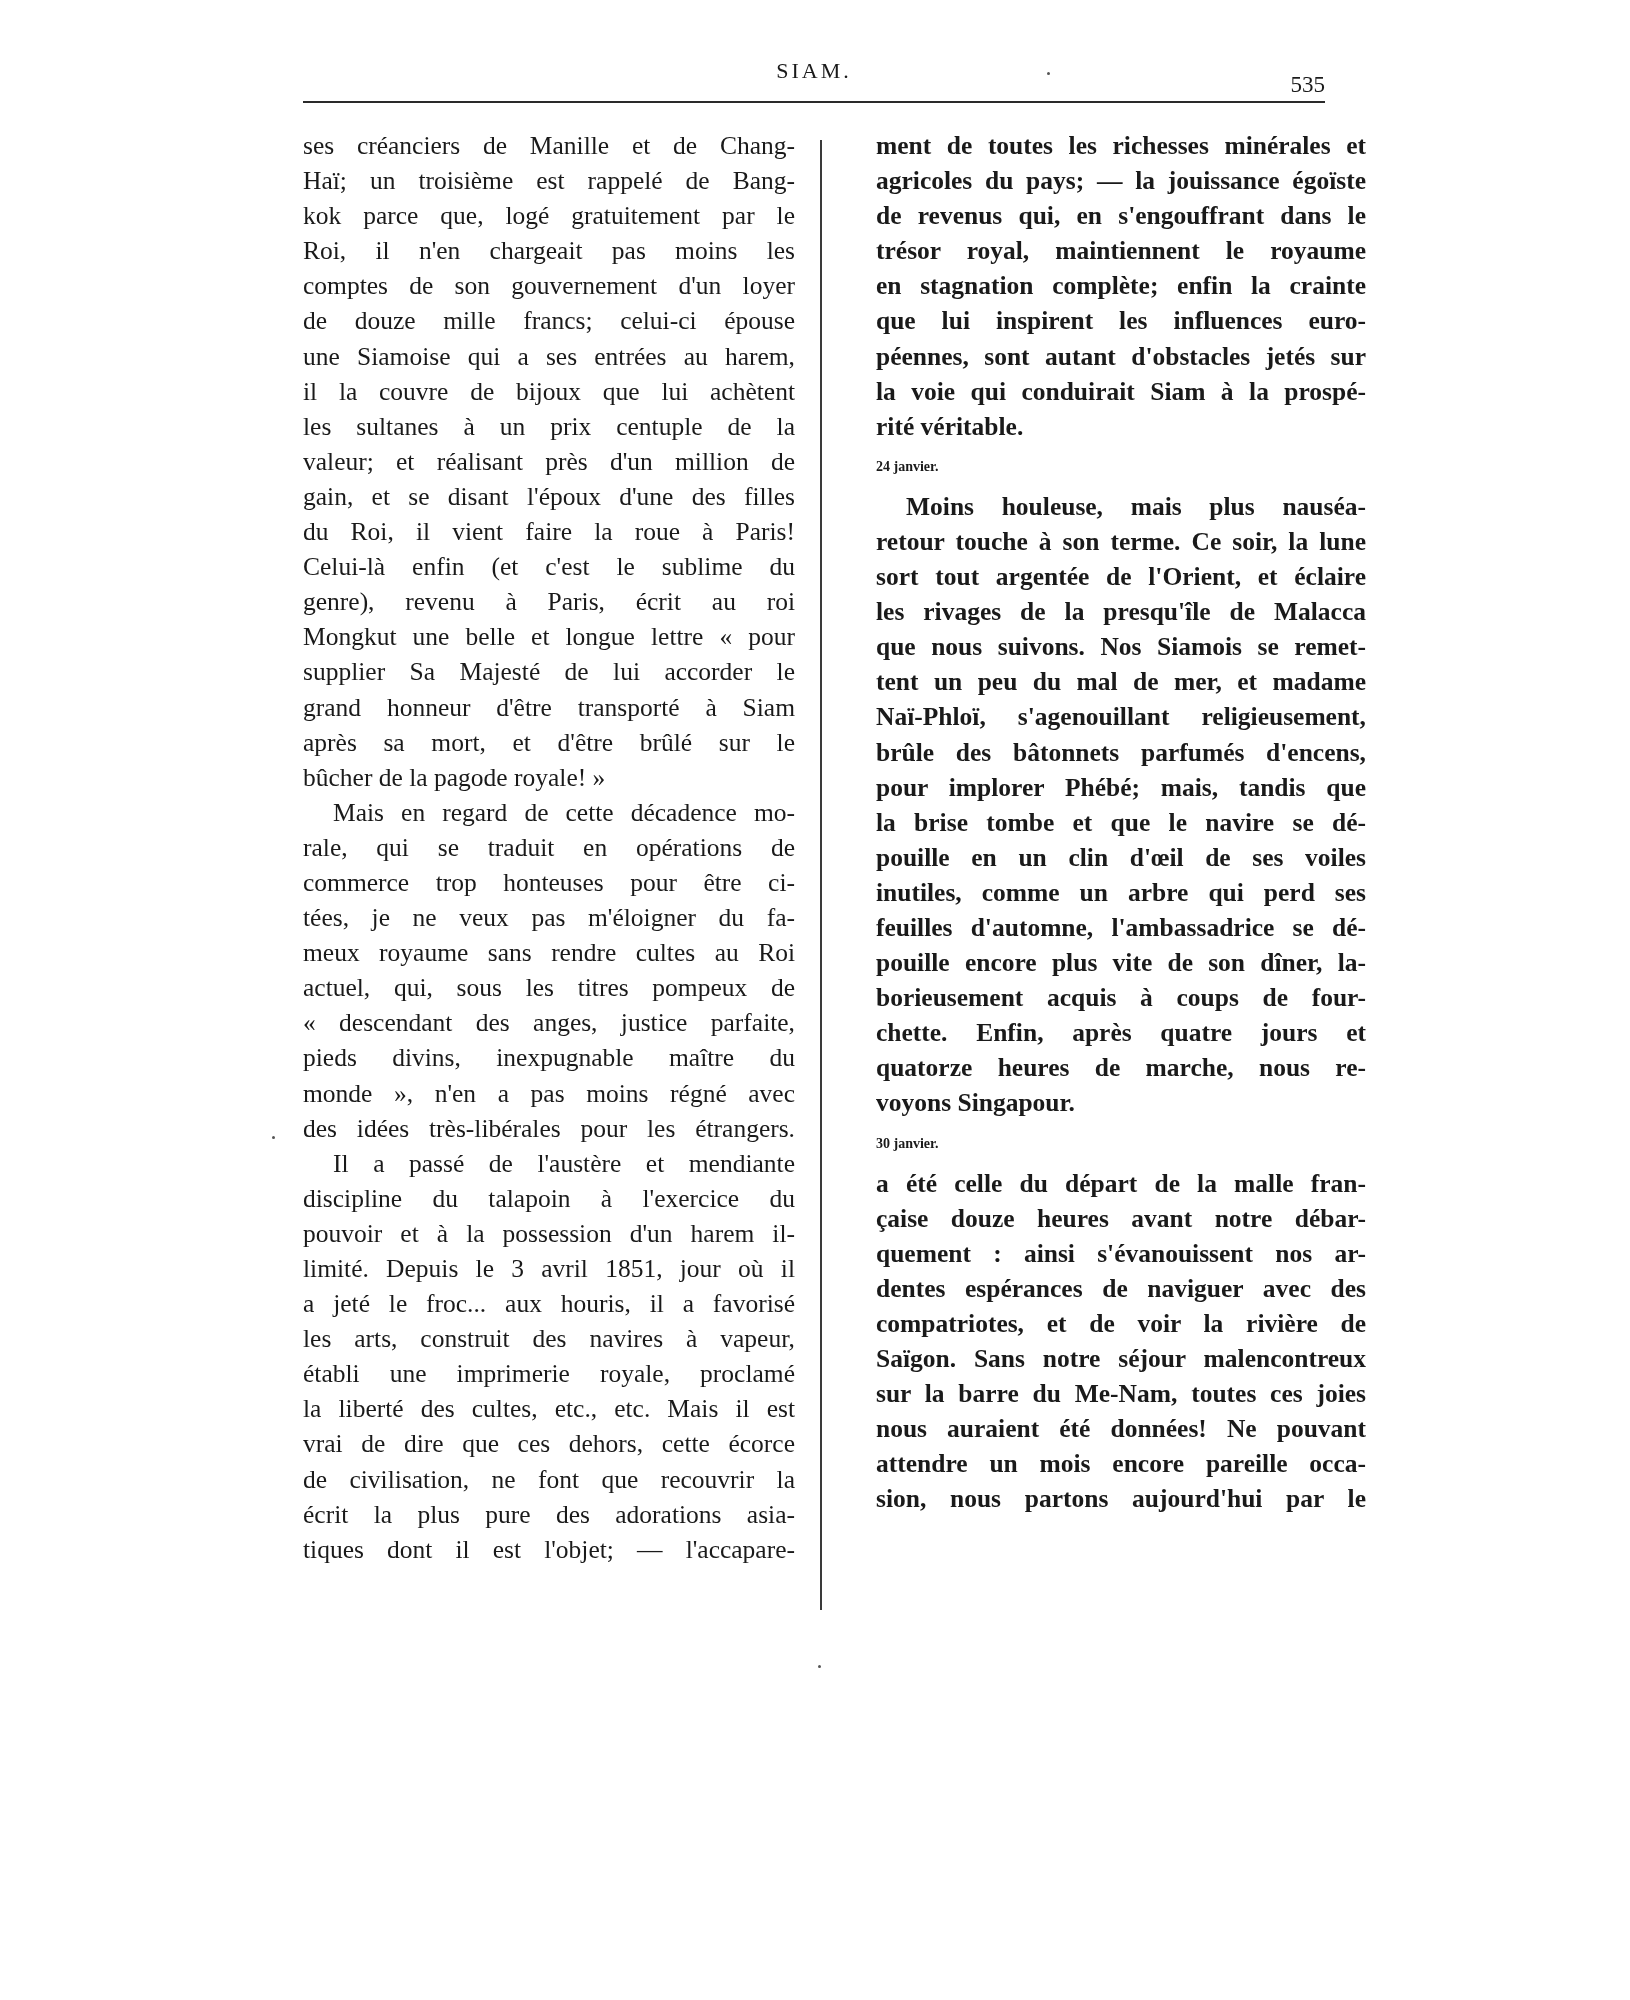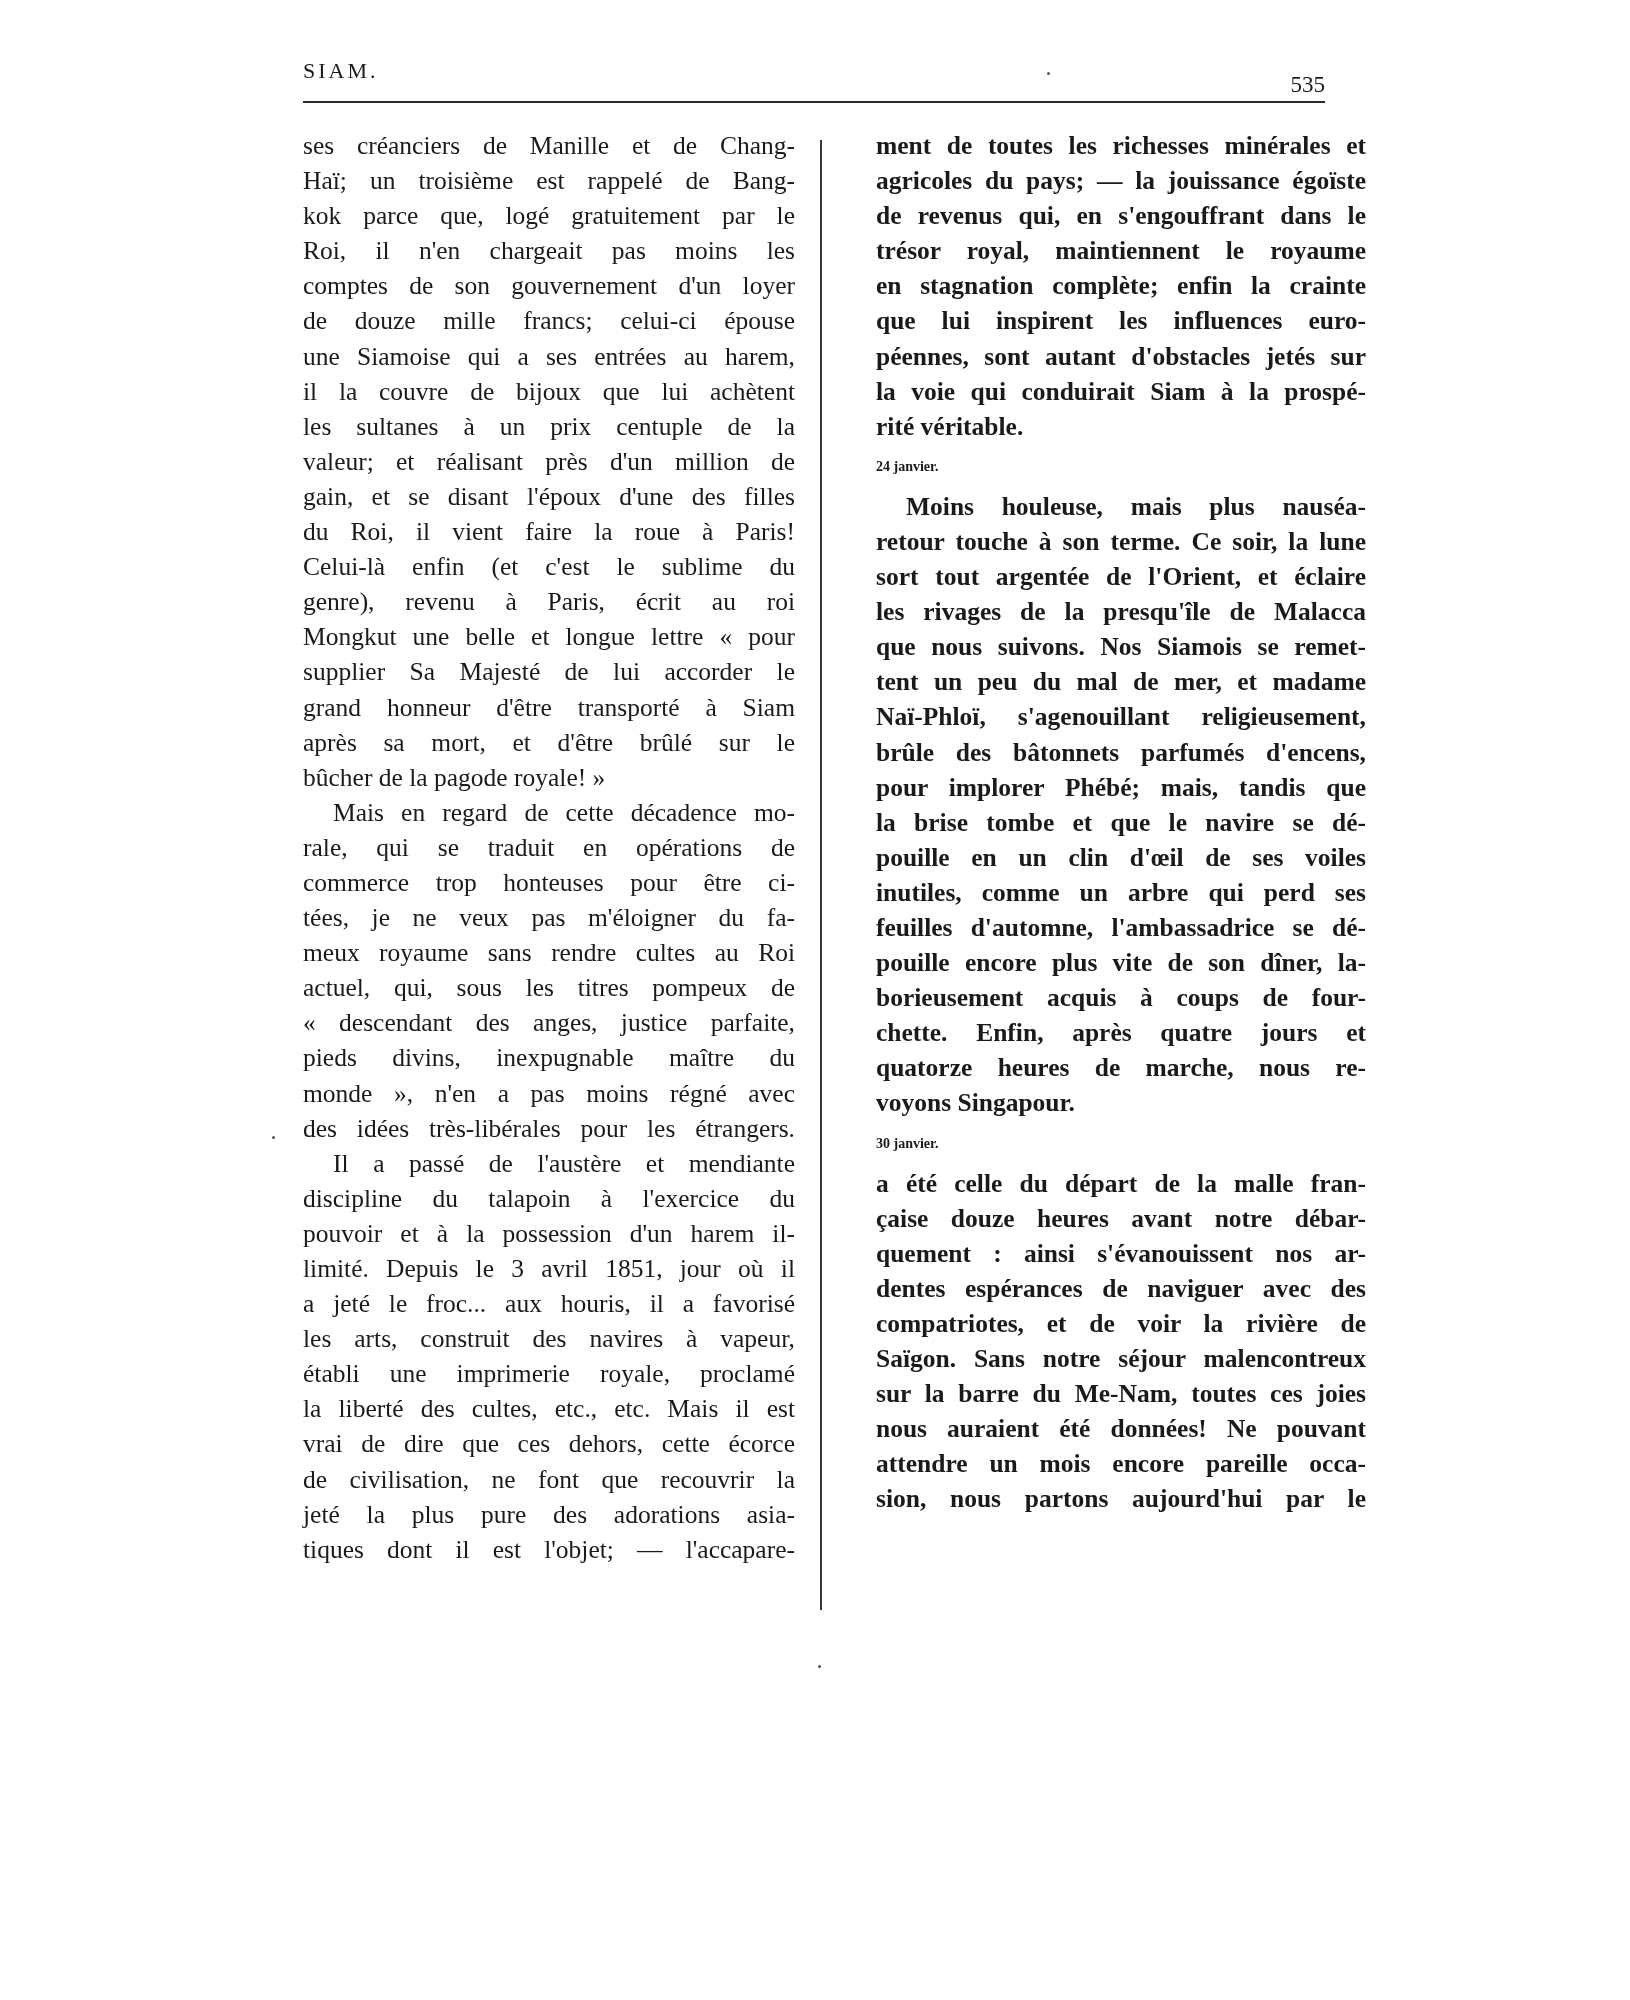--- a/index.html
+++ b/index.html
@@ -1,20 +1,20 @@
 <!DOCTYPE html>
 <html><head>
 <meta charset="utf-8">
 <style>
   html, body { margin: 0; padding: 0; background: #ffffff; }
   body { width: 1630px; height: 2000px; position: relative; overflow: hidden;
          font-family: "Liberation Serif", "DejaVu Serif", serif; color: #1a1a1a; }
   .page { position: absolute; left: 0; top: 0; width: 1630px; height: 2000px; }
   .running-head { position: absolute; top: 52px; left: 303px; width: 1022px; height: 40px; }
-  .running-title { position: absolute; left: 0; width: 100%; text-align: left;
+  .running-title { position: absolute; left: 0; width: 100%; text-align: center;
                    font-size: 22px; letter-spacing: 3px; top: 6px; }
   .page-number { position: absolute; right: 0; top: 20px; font-size: 23px; }
   .head-rule { position: absolute; top: 101px; left: 303px; width: 1022px; height: 2px; background: #2a2a2a; }
   .column { position: absolute; top: 128px; font-size: 25.5px; line-height: 35.1px; }
   .col-left { left: 303px; width: 492px; }
   .col-right { left: 876px; width: 490px; font-weight: bold; }
   .line { display: block; white-space: nowrap; text-align: justify; text-align-last: justify; height: 35.1px; }
   .line.last { text-align-last: left; }
   .line.indent { padding-left: 30px; }
   .dateline { display: block; text-align: left; font-size: 14px; height: 35.1px; line-height: 40px; padding-right: 50px; }
@@ -66,21 +66,21 @@
     <span class="line indent">Il a passé de l'austère et mendiante</span>
     <span class="line">discipline du talapoin à l'exercice du</span>
     <span class="line">pouvoir et à la possession d'un harem il-</span>
     <span class="line">limité. Depuis le 3 avril 1851, jour où il</span>
     <span class="line">a jeté le froc... aux houris, il a favorisé</span>
     <span class="line">les arts, construit des navires à vapeur,</span>
     <span class="line">établi une imprimerie royale, proclamé</span>
     <span class="line">la liberté des cultes, etc., etc. Mais il est</span>
     <span class="line">vrai de dire que ces dehors, cette écorce</span>
     <span class="line">de civilisation, ne font que recouvrir la</span>
-    <span class="line">jeté la plus pure des adorations asia-</span>
+    <span class="line">écrit la plus pure des adorations asia-</span>
     <span class="line">tiques dont il est l'objet; — l'accapare-</span>
   </div>
 
   <div class="col-divider"></div>
 
   <div class="column col-right">
     <span class="line">ment de toutes les richesses minérales et</span>
     <span class="line">agricoles du pays; — la jouissance égoïste</span>
     <span class="line">de revenus qui, en s'engouffrant dans le</span>
     <span class="line">trésor royal, maintiennent le royaume</span>

